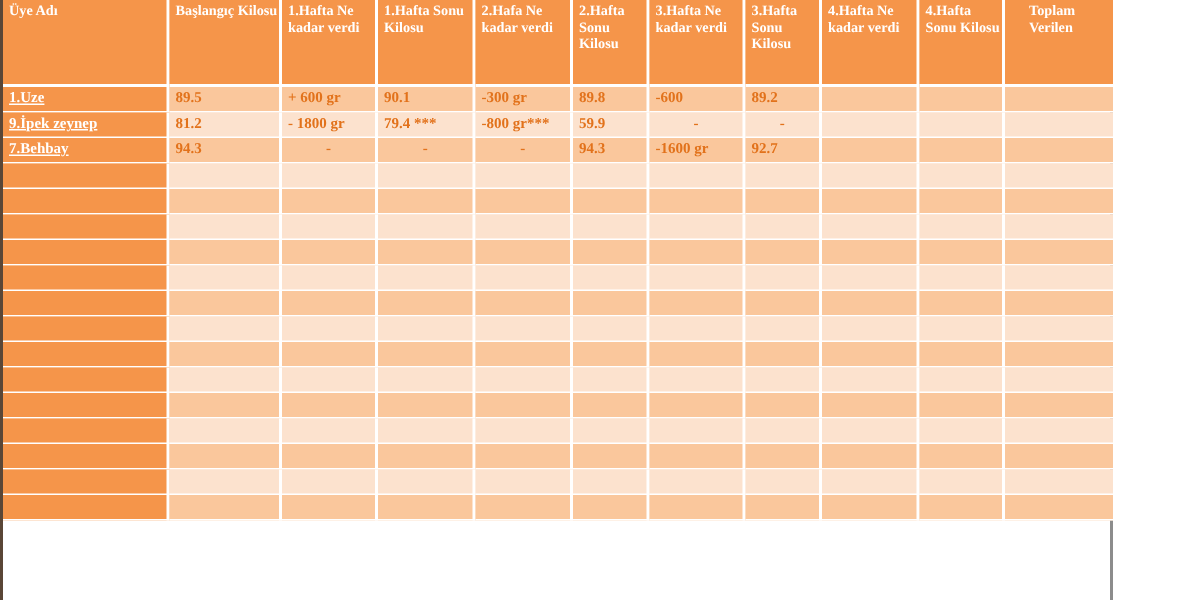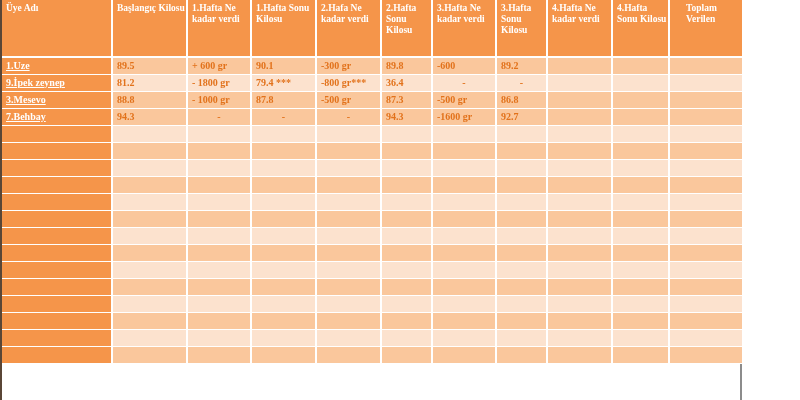--- a/index.html
+++ b/index.html
@@ -149,36 +149,23 @@
           <td class="datacell"></td>
           <td class="datacell"></td>
           <td class="datacell last"></td>
         </tr>
         <tr class="datarow band-b">
           <td class="namecell">9.İpek zeynep</td>
           <td class="datacell">81.2</td>
           <td class="datacell">- 1800 gr</td>
           <td class="datacell">79.4 ***</td>
           <td class="datacell">-800 gr***</td>
-          <td class="datacell">36.4</td>
-          <td class="datacell dash">-</td>
-          <td class="datacell dash">-</td>
-          <td class="datacell"></td>
-          <td class="datacell"></td>
-          <td class="datacell last"></td>
-        </tr>
-        <tr class="datarow band-a">
-          <td class="namecell">3.Mesevo</td>
-          <td class="datacell">88.8</td>
-          <td class="datacell">- 1000 gr</td>
-          <td class="datacell">87.8</td>
-          <td class="datacell">-500 gr</td>
-          <td class="datacell">87.3</td>
-          <td class="datacell">-500 gr</td>
-          <td class="datacell">86.8</td>
+          <td class="datacell">59.9</td>
+          <td class="datacell dash">-</td>
+          <td class="datacell dash">-</td>
           <td class="datacell"></td>
           <td class="datacell"></td>
           <td class="datacell last"></td>
         </tr>
         <tr class="datarow band-a">
           <td class="namecell">7.Behbay</td>
           <td class="datacell">94.3</td>
           <td class="datacell dash">-</td>
           <td class="datacell dash">-</td>
           <td class="datacell dash">-</td>

